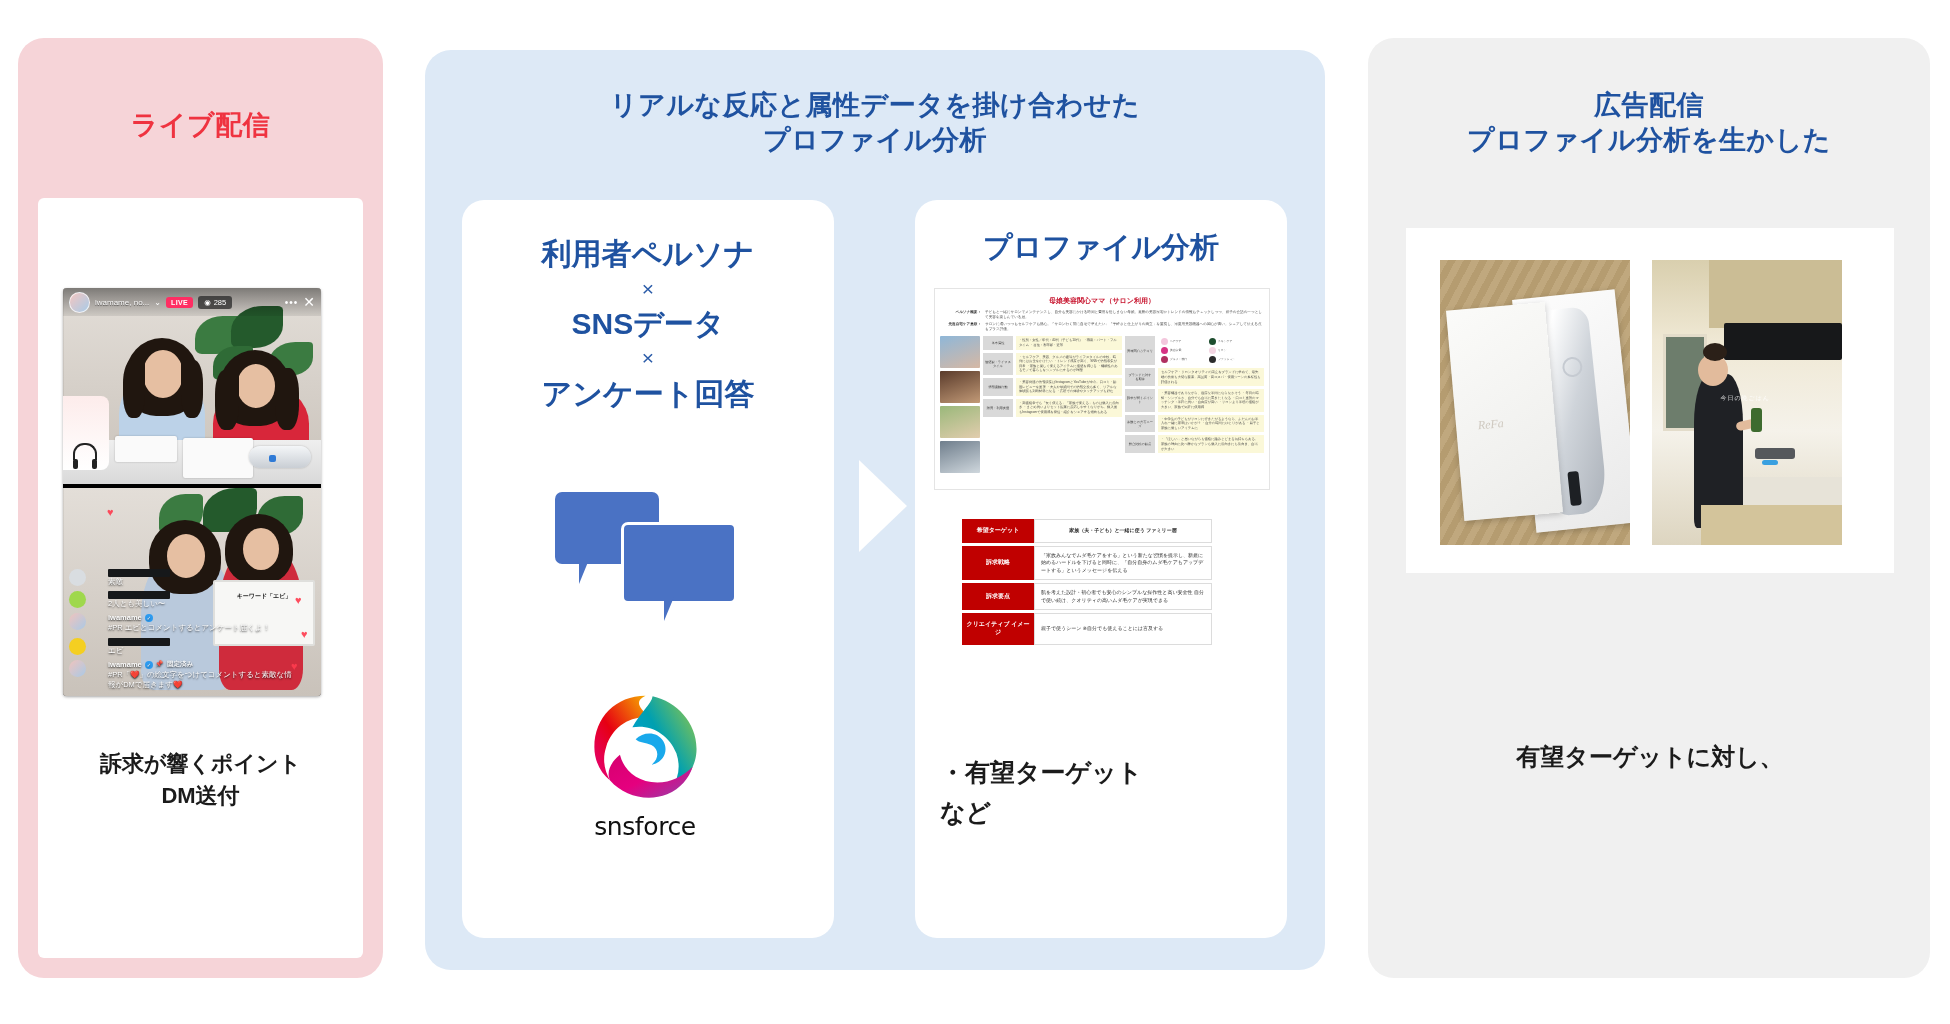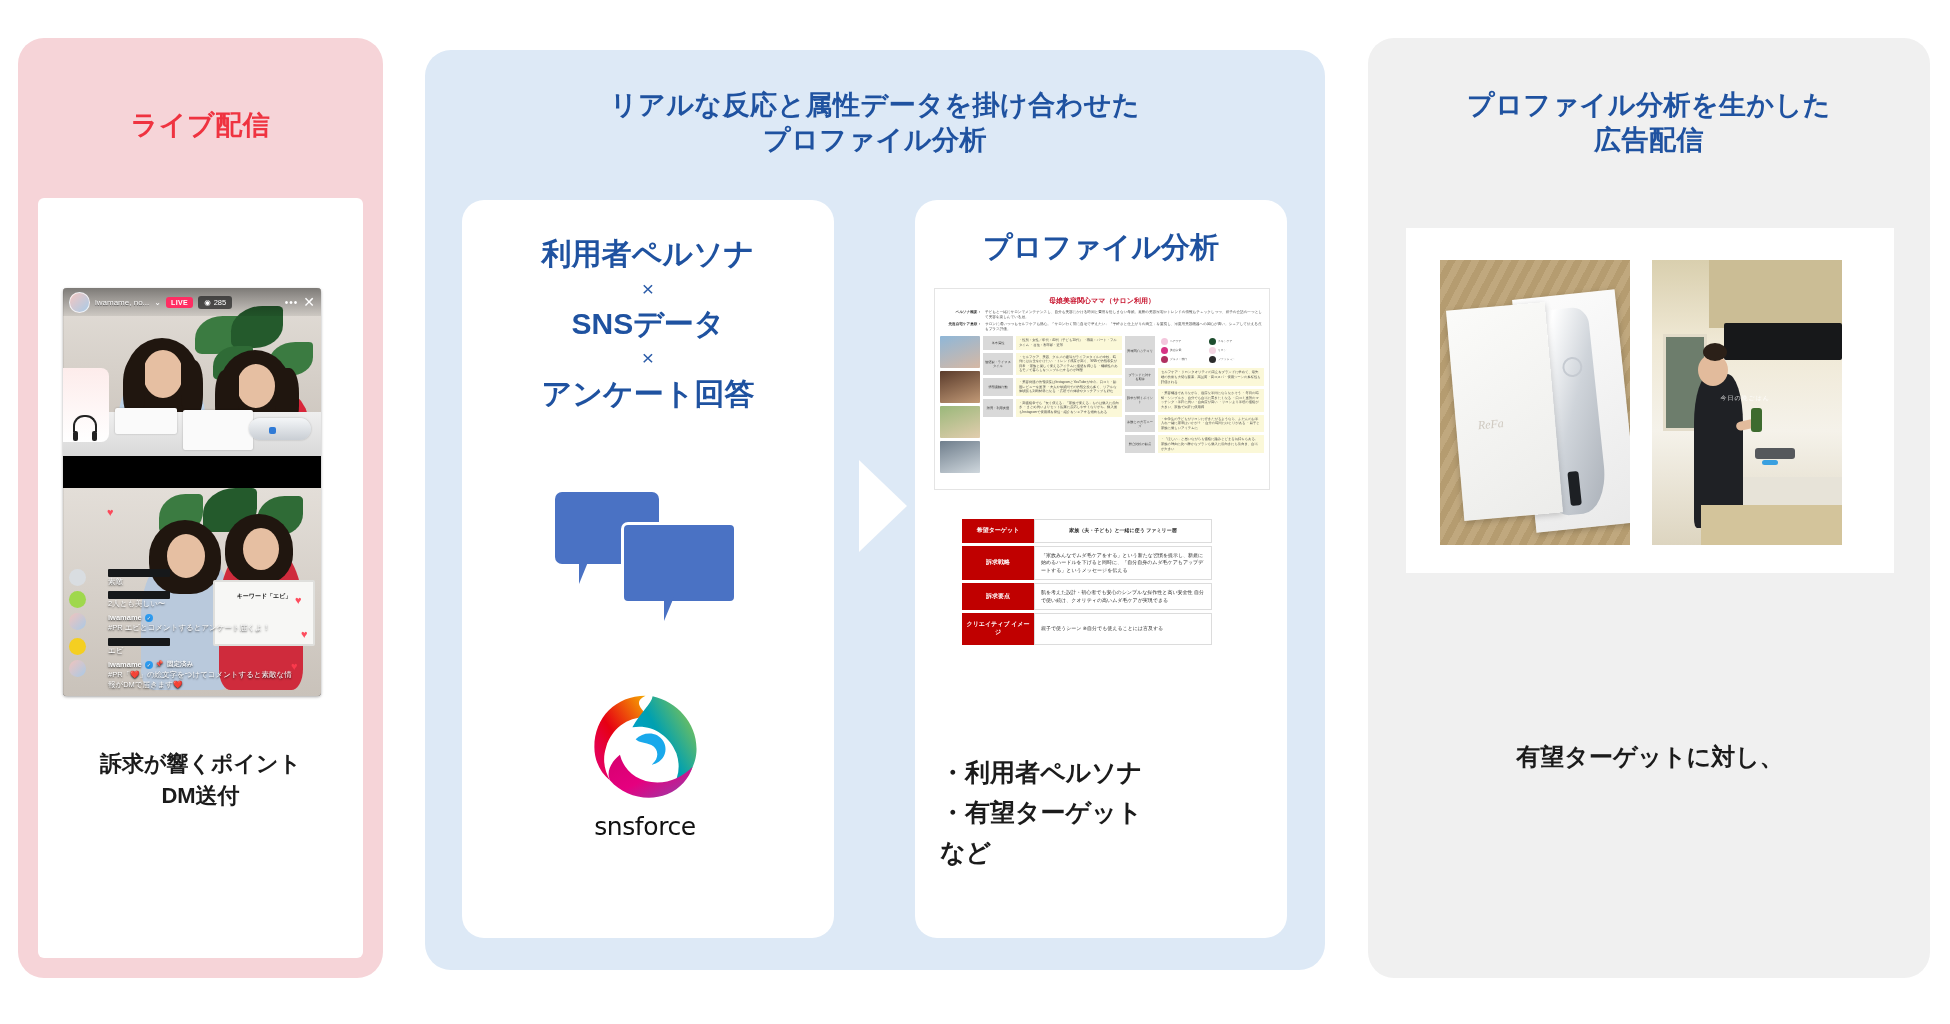--- a/index.html
+++ b/index.html
@@ -16,21 +16,21 @@
   #live-title{left:18px;top:108px;width:365px;font-size:27px;color:#ef3340;}
   #analysis-title{left:425px;top:88px;width:900px;font-size:27px;color:#1f52a0;}
   #ads-title{left:1368px;top:88px;width:562px;font-size:27px;color:#1f52a0;}
 
   
   #live-card{position:absolute;left:38px;top:198px;width:325px;height:760px;background:#fff;border-radius:6px;}
   #phone-shell{position:absolute;left:63px;top:288px;width:258px;height:408px;background:#000;border-radius:4px;overflow:hidden;box-shadow:0 1px 3px rgba(0,0,0,.35);}
 
   
   .live-frame{position:absolute;left:0;right:0;overflow:hidden;}
-  #live-frame-top{top:0;height:168px;background:linear-gradient(160deg,#d8d2cc 0%,#cfc8c1 40%,#bdb5ad 100%);}
+  #live-frame-top{top:0;height:196px;background:linear-gradient(160deg,#d8d2cc 0%,#cfc8c1 40%,#bdb5ad 100%);}
   #live-frame-bot{top:200px;height:208px;background:linear-gradient(160deg,#ded7d0 0%,#cdc5bd 55%,#b9b1a8 100%);}
 
   .wall{position:absolute;left:0;top:0;right:0;bottom:0;background:
      linear-gradient(90deg,rgba(0,0,0,.07) 0 1px,transparent 1px 33%),
      linear-gradient(180deg,#e3ded8,#c9c2ba);}
   .plant{position:absolute;border-radius:60% 10% 55% 15%;background:#2f6b36;}
   .plant.l{background:#3b7b41;}
   .plant.d{background:#245a2c;}
   .person{position:absolute;border-radius:46% 46% 14% 14%;}
   .hair{position:absolute;border-radius:50% 50% 42% 42%;background:#20160f;}
@@ -468,29 +468,28 @@
     <tr>
       <td class="st-key">クリエイティブ
 イメージ</td>
       <td class="st-val">親子で使うシーン
 ※自分でも使えることには言及する</td>
     </tr>
   </tbody>
     </table>
 
   <div id="profile-bullets">
-    <div>・利用者ペルソナ</div>
     <div>・有望ターゲット</div>
     <div>など</div>
   </div>
 
   <div class="panel" id="panel-ads"></div>
   <div class="panel-title" id="ads-title">
+    <div>広告配信</div>
     <div>プロファイル分析を生かした</div>
-    <div>広告配信</div>
   </div>
 
   <div id="ads-card"></div>
 
   <div class="ad-thumb" id="ad-thumb-1">
     <div class="wood"></div>
     <div class="boxbase">
       <div class="device">
         <div class="ring"></div>
         <div class="slit"></div>

